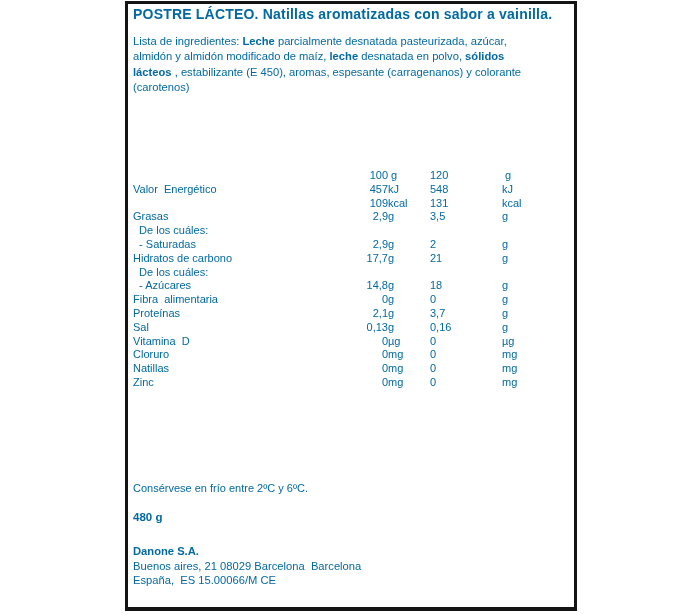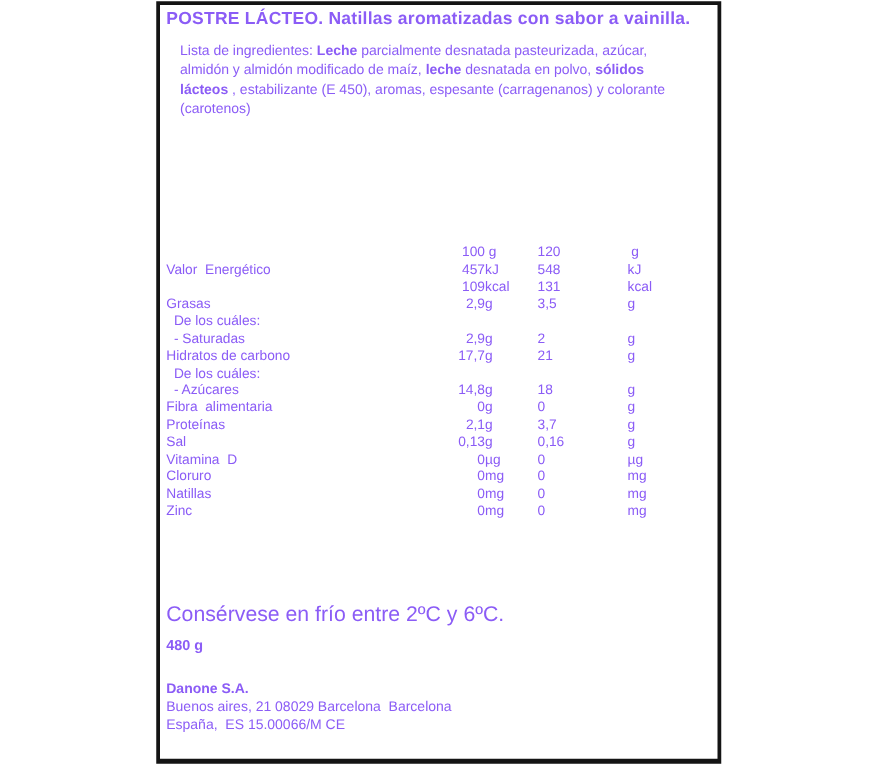--- a/index.html
+++ b/index.html
@@ -2,21 +2,21 @@
 <html><head>
 <meta charset="utf-8">
 <style>
   html, body { margin: 0; padding: 0; background: #ffffff; }
   .page {
     position: relative;
     width: 700px;
     height: 614px;
     background: #ffffff;
     font-family: "Liberation Sans", "DejaVu Sans", sans-serif;
-    color: #8b5cf6;
+    color: #0369a1;
     overflow: hidden;
   }
   .label-box {
     position: absolute;
     left: 125px;
     top: 1px;
     width: 452px;
     height: 610px;
     box-sizing: border-box;
     border: 3px solid #141414;
@@ -27,46 +27,46 @@
     position: absolute;
     left: 5px;
     top: 2px;
     font-size: 14px;
     font-weight: bold;
     letter-spacing: 0.2px;
     white-space: nowrap;
   }
   .ingredients {
     position: absolute;
-    left: 16px;
+    left: 5px;
     top: 30px;
     margin: 0;
     font-size: 11.2px;
     line-height: 15.3px;
     white-space: pre-wrap;
   }
   .ingredients .ing-line { display: block; }
   .nutrition {
     position: absolute;
     left: 5px;
-    top: 192px;
+    top: 165px;
     font-size: 11px;
     line-height: 13.8px;
   }
   .nutrition .row { display: flex; }
   .nutrition .lbl  { width: 195px; white-space: pre; }
   .nutrition .num1 { width: 60px;  text-align: right; white-space: pre; }
   .nutrition .unit1{ width: 42px;  text-align: left;  white-space: pre; }
   .nutrition .num2 { width: 72px;  text-align: left; white-space: pre; }
   .nutrition .unit2{ width: 40px;  text-align: left;  white-space: pre; }
   .storage {
     position: absolute;
     left: 5px;
     top: 478px;
-    font-size: 17px;
+    font-size: 11px;
     white-space: pre-wrap;
   }
   .weight {
     position: absolute;
     left: 5px;
     top: 507px;
     font-size: 11.5px;
     font-weight: bold;
     white-space: pre-wrap;
   }

